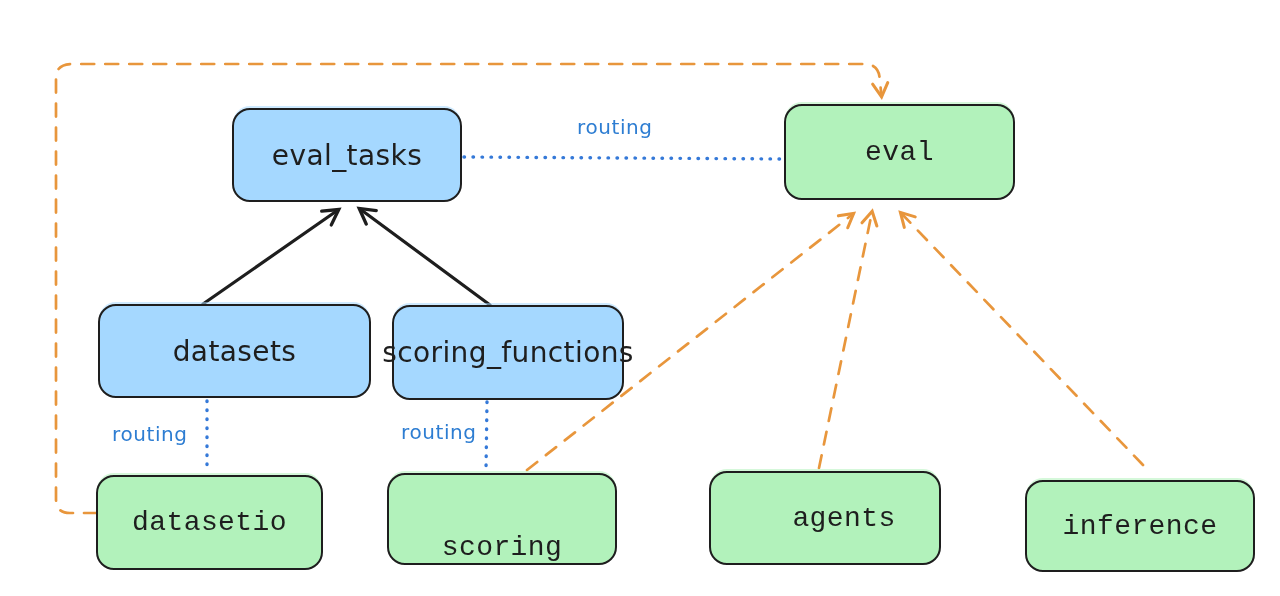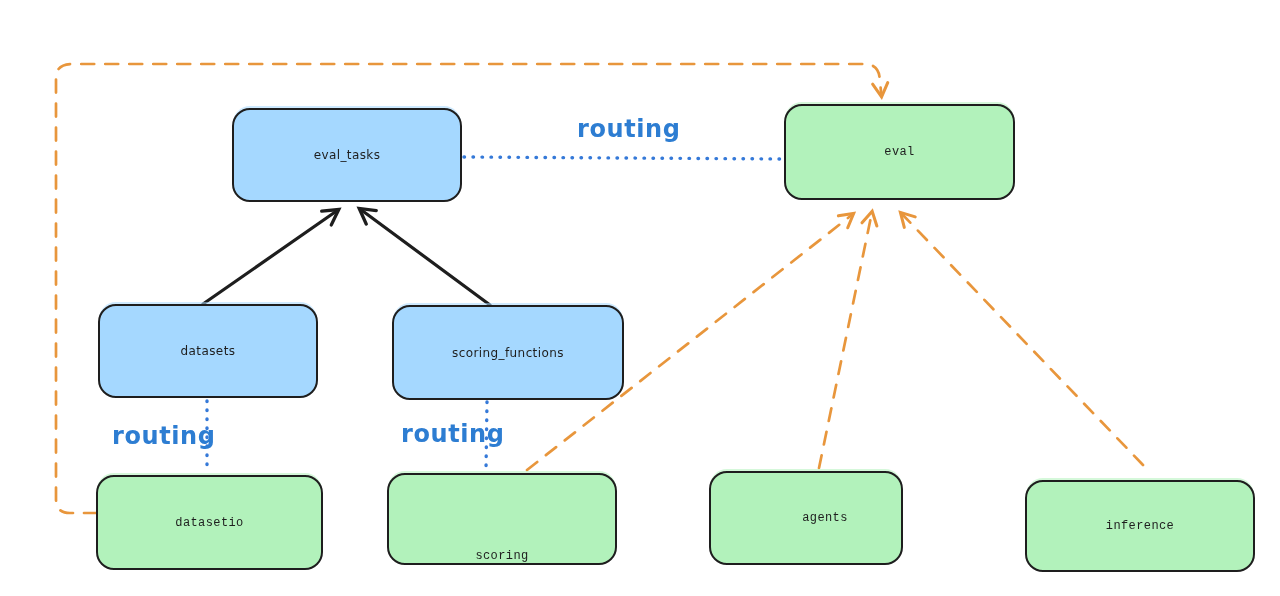--- a/index.html
+++ b/index.html
@@ -4,43 +4,43 @@
 <style>
   html,body{margin:0;padding:0;background:#ffffff;}
   #stage{
     position:relative;width:1280px;height:596px;background:#ffffff;overflow:hidden;
     font-family:"DejaVu Sans","Liberation Sans",sans-serif;color:#1e1e1e;
   }
   #edges{position:absolute;left:0;top:0;width:1280px;height:596px;}
   .node{
     position:absolute;display:flex;align-items:center;justify-content:center;
     border:2.5px solid var(--box_stroke,#1e1e1e);border-radius:18px;
-    font-size:12px;letter-spacing:.4px;box-sizing:border-box;
+    font-size:28px;letter-spacing:.4px;box-sizing:border-box;
   }
   .node.blue{background:var(--registry_fill,#a5d8ff);box-shadow:0 -3px 0 -1px rgba(165,216,255,.55);}
   .node.green{background:var(--api_fill,#b2f2bb);box-shadow:0 -3px 0 -1px rgba(178,242,187,.55);font-family:Liberation Mono, monospace;}
   .edge-black{stroke:var(--dependency_line,#1e1e1e);stroke-width:3.2;fill:none;stroke-linecap:round;}
   .edge-blue{stroke:var(--routing_line,#3579d8);stroke-width:3.4;fill:none;stroke-linecap:round;stroke-dasharray:0.5 8.5;}
   .edge-orange{stroke:var(--provider_line,#e8963c);stroke-width:2.7;fill:none;stroke-linecap:round;stroke-dasharray:13 11;}
   .mk-black{stroke:var(--dependency_line,#1e1e1e);fill:none;stroke-linecap:round;}
   .mk-orange{stroke:var(--provider_line,#e8963c);fill:none;stroke-linecap:round;}
   .routing-label{
-    position:absolute;font-size:24px;font-weight:700;letter-spacing:.6px;
+    position:absolute;font-size:20px;font-weight:400;letter-spacing:.6px;
     color:var(--routing_label,#2d7dd2);white-space:nowrap;
   }
   #routing-top{left:577px;top:115px;}
   #routing-left{left:112px;top:422px;}
   #routing-mid{left:401px;top:420px;}
   #n-eval-tasks{left:232px;top:108px;width:230px;height:94px;}
   #n-eval{left:784px;top:104px;width:231px;height:96px;}
-  #n-datasets{left:98px;top:304px;width:220px;height:94px;}
+  #n-datasets{left:98px;top:304px;width:273px;height:94px;}
   #n-scoring-functions{left:392px;top:305px;width:232px;height:95px;}
   #n-datasetio{left:96px;top:475px;width:227px;height:95px;}
   #n-scoring{left:387px;top:473px;width:230px;height:92px;align-items:flex-end;}
-  #n-agents{left:709px;top:471px;width:194px;height:94px;padding-left:38px;}
+  #n-agents{left:709px;top:471px;width:232px;height:94px;padding-left:38px;}
   #n-inference{left:1025px;top:480px;width:230px;height:92px;}
 </style>
 </head>
 <body>
 
 <div id="stage">
 
   <svg id="edges" viewBox="0 0 1280 596" xmlns="http://www.w3.org/2000/svg">
     <defs>
       <marker id="arrow-black" viewBox="0 0 12 12" refX="9.5" refY="6" markerWidth="7" markerHeight="7" orient="auto-start-reverse">

